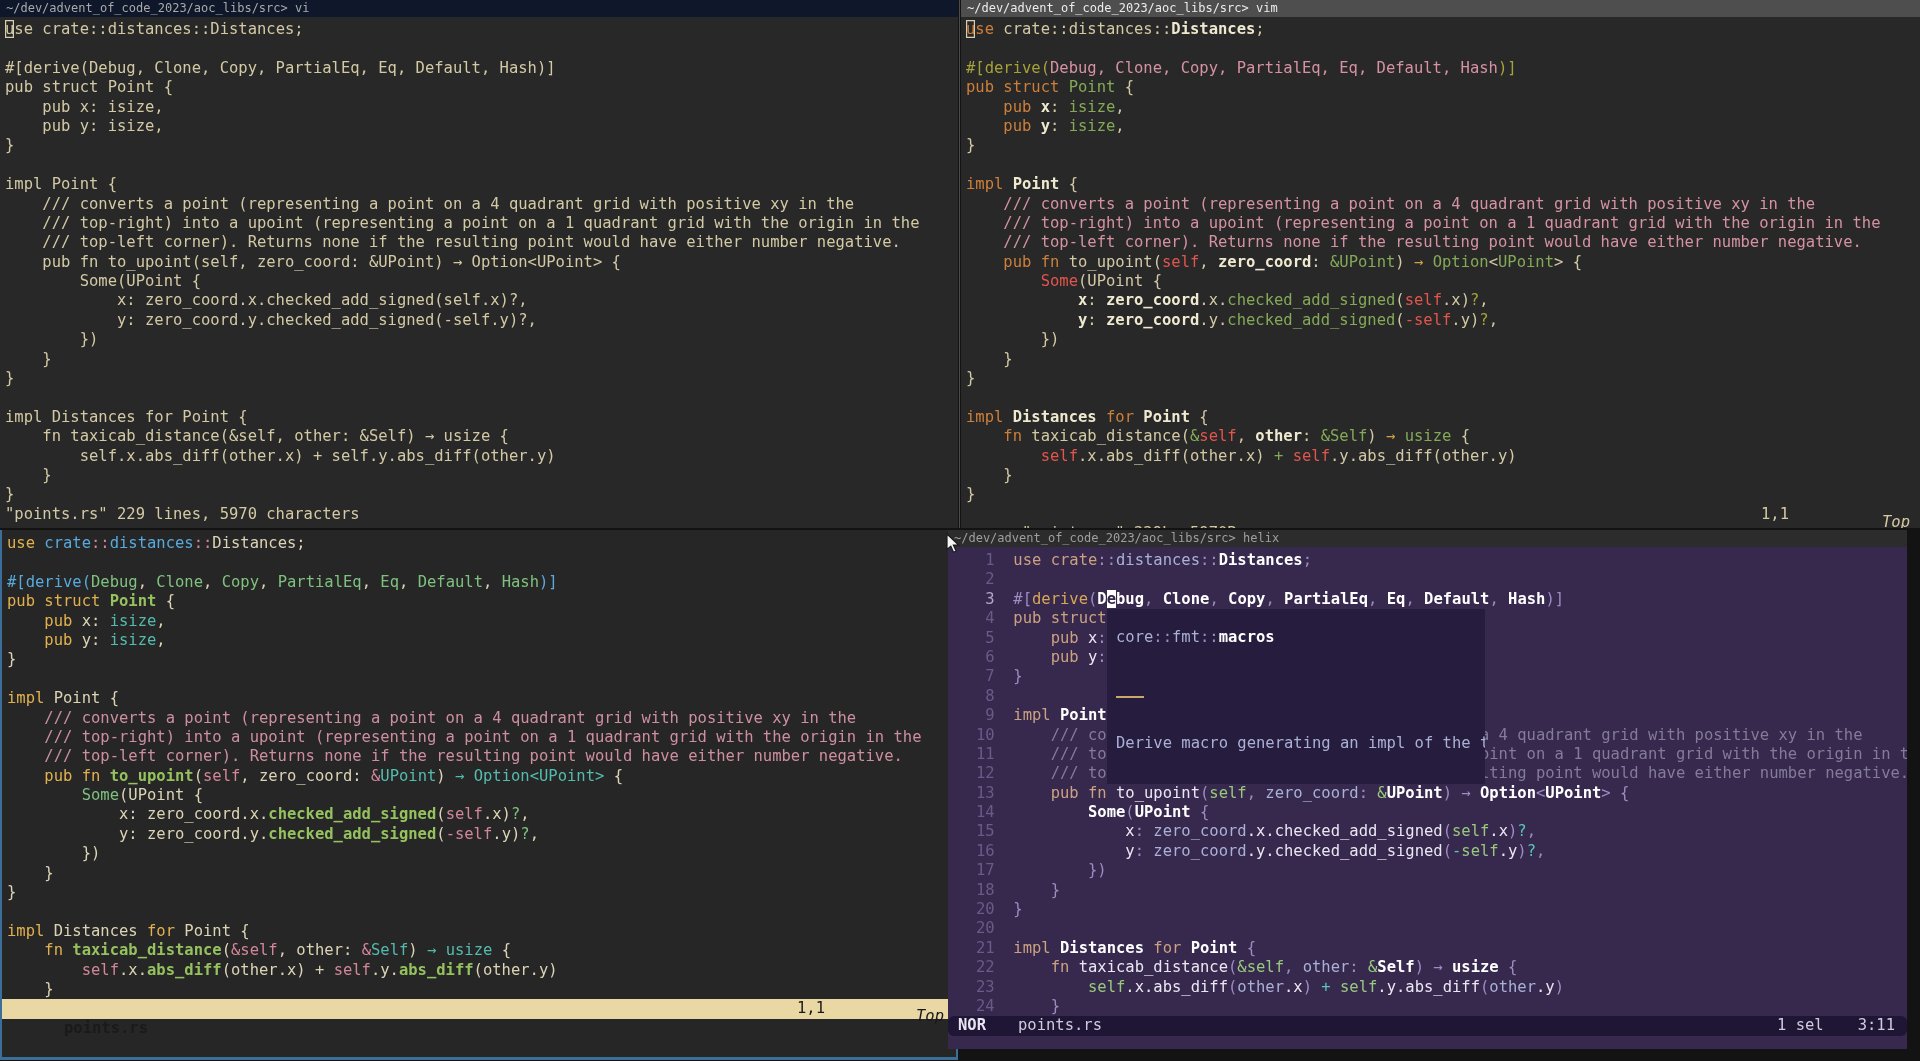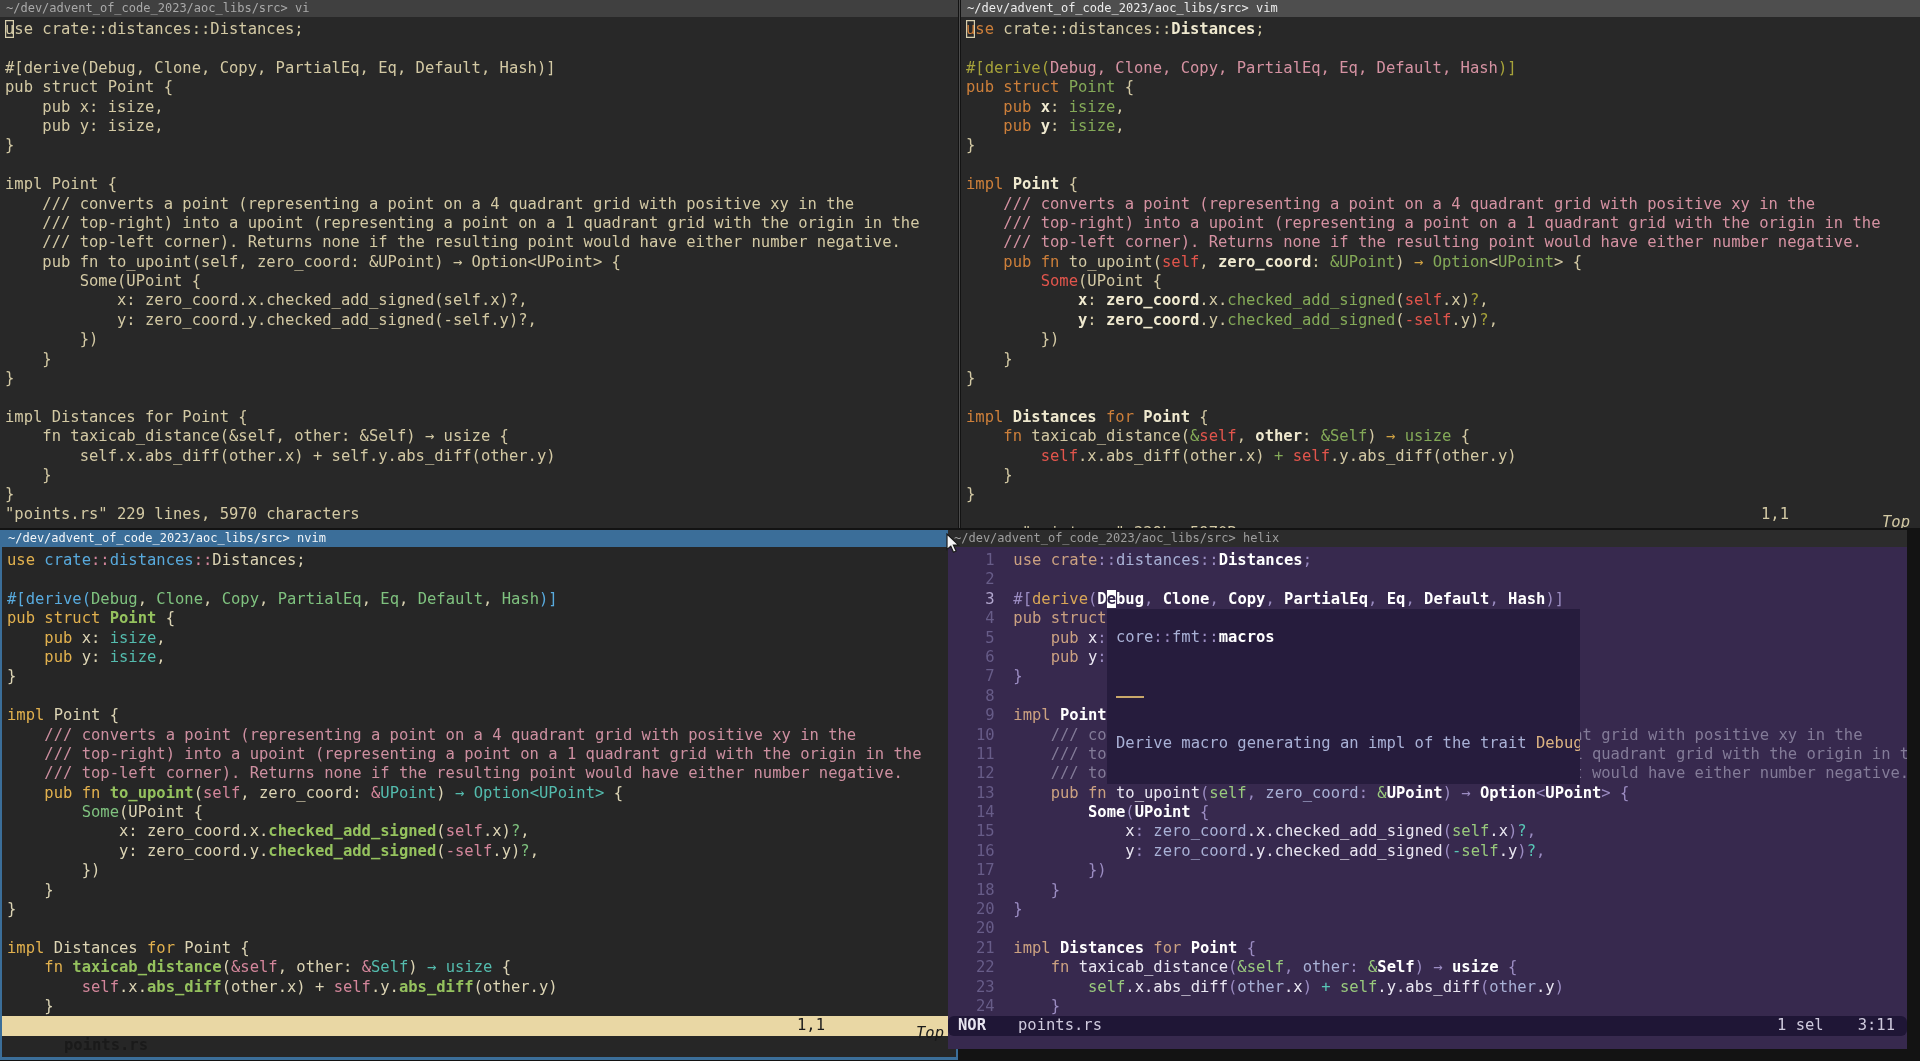--- a/index.html
+++ b/index.html
@@ -7,21 +7,21 @@
         font-family:"DejaVu Sans Mono",monospace;}
   .pane{position:absolute;overflow:hidden;}
   #pane-vi   {left:0;   top:0;   width:958px;height:528px;background:#282828;}
   #pane-vim  {left:961px;top:0;   width:959px;height:528px;background:#282828;}
   #pane-nvim {left:0;   top:530px;width:958px;height:530px;background:#262626;
               border-left:2px solid #3b6e99;border-right:2px solid #3b6e99;border-bottom:3px solid #3b6e99;
               box-sizing:border-box;}
   #pane-helix{left:948px;top:530px;width:959px;height:519px;background:#37294e;}
   .vsep{position:absolute;left:959px;top:0;width:1px;height:528px;background:#4d4d4d;}
   .titlebar{height:17px;font-size:12px;line-height:17px;padding-left:6px;white-space:pre;overflow:hidden;}
-  #pane-vi .titlebar   {background:#404040;color:#a9a9a9;}
+  #pane-vi .titlebar   {background:#0f172a;color:#a9a9a9;}
   #pane-vim .titlebar  {background:#4e4e4e;color:#ececec;}
   #pane-nvim .titlebar {background:#3b6e99;color:#f3f6f8;}
   #pane-helix .titlebar{background:#2c2c2c;color:#9f9f9f;}
   .codearea{padding:3px 0 0 5px;}
   #pane-nvim .codearea{padding-top:4px;}
   #pane-helix .codearea{padding:4px 0 0 0;}
   .crow{height:19.4px;line-height:19.4px;font-size:15.5px;white-space:pre;position:relative;}
   
   .vi-tx{color:#d3c9a4;}
   
@@ -43,21 +43,21 @@
   .ruler{position:absolute;left:800px;top:0;}
   .scrollpos{position:absolute;right:10px;top:8px;font-style:italic;}
   #nvim-status{background:#e9d7a4;color:#1a1a1a;padding-left:6px;}
   #nvim-status .file{font-weight:bold;}
   #nvim-status .ruler{left:795px;} #nvim-status .scrollpos{right:12px;}
   #helix-status{background:#1f1636;color:#cfcadd;display:flex;align-items:center;border-radius:6px;}
   #helix-status .mode{font-weight:bold;color:#e8e5f0;margin-left:10px;}
   #helix-status .file{margin-left:32px;}
   #helix-status .right{margin-left:auto;display:flex;gap:34px;margin-right:12px;}
   
-  #hover-popup{position:absolute;left:159px;top:79px;width:473px;height:175px;background:#261c3d;
+  #hover-popup{position:absolute;left:159px;top:79px;width:378px;height:175px;background:#261c3d;
                overflow:hidden;z-index:5;}
   .prow{height:19.4px;line-height:19.4px;font-size:15.5px;white-space:pre;padding-left:9px;}
   .phr{width:28px;height:2px;background:#c9a86a;margin:9px 0 0 9px;}
   #mouse-cursor{position:absolute;left:946px;top:533px;z-index:50;}
 </style>
 </head>
 <body>
 
 <div id="term">
 
@@ -125,21 +125,20 @@
         <div class="crow"><span class="v-tx">}</span></div>
       </div>
     <div class="statusrow" style="padding-left:5px;color:#d3c9a4;">
       <span>"points.rs" 229L, 5970B</span>
       <span class="ruler">1,1</span>
       <span class="scrollpos">Top</span>
     </div>
   </div>
 
   <div class="pane" id="pane-nvim">
-    <div class="titlebar">~/dev/advent_of_code_2023/aoc_libs/src&gt; nvim</div>
     <div class="codearea">
         <div class="crow"><span class="n-kw">use </span><span class="n-cy">crate</span><span class="n-pk">::</span><span class="n-cy">distances</span><span class="n-pk">::</span><span class="n-tx">Distances;</span></div>
         <div class="crow"></div>
         <div class="crow"><span class="n-cy">#[derive(</span><span class="n-g2">Debug</span><span class="n-tx">, </span><span class="n-g2">Clone</span><span class="n-tx">, </span><span class="n-g2">Copy</span><span class="n-tx">, </span><span class="n-g2">PartialEq</span><span class="n-tx">, </span><span class="n-g2">Eq</span><span class="n-tx">, </span><span class="n-g2">Default</span><span class="n-tx">, </span><span class="n-g2">Hash</span><span class="n-cy">)]</span></div>
         <div class="crow"><span class="n-kw">pub struct </span><span class="n-gr">Point</span><span class="n-tx"> {</span></div>
         <div class="crow"><span class="n-tx">    </span><span class="n-kw">pub </span><span class="n-tx">x: </span><span class="n-te">isize</span><span class="n-tx">,</span></div>
         <div class="crow"><span class="n-tx">    </span><span class="n-kw">pub </span><span class="n-tx">y: </span><span class="n-te">isize</span><span class="n-tx">,</span></div>
         <div class="crow"><span class="n-tx">}</span></div>
         <div class="crow"></div>
         <div class="crow"><span class="n-kw">impl </span><span class="n-tx">Point {</span></div>

